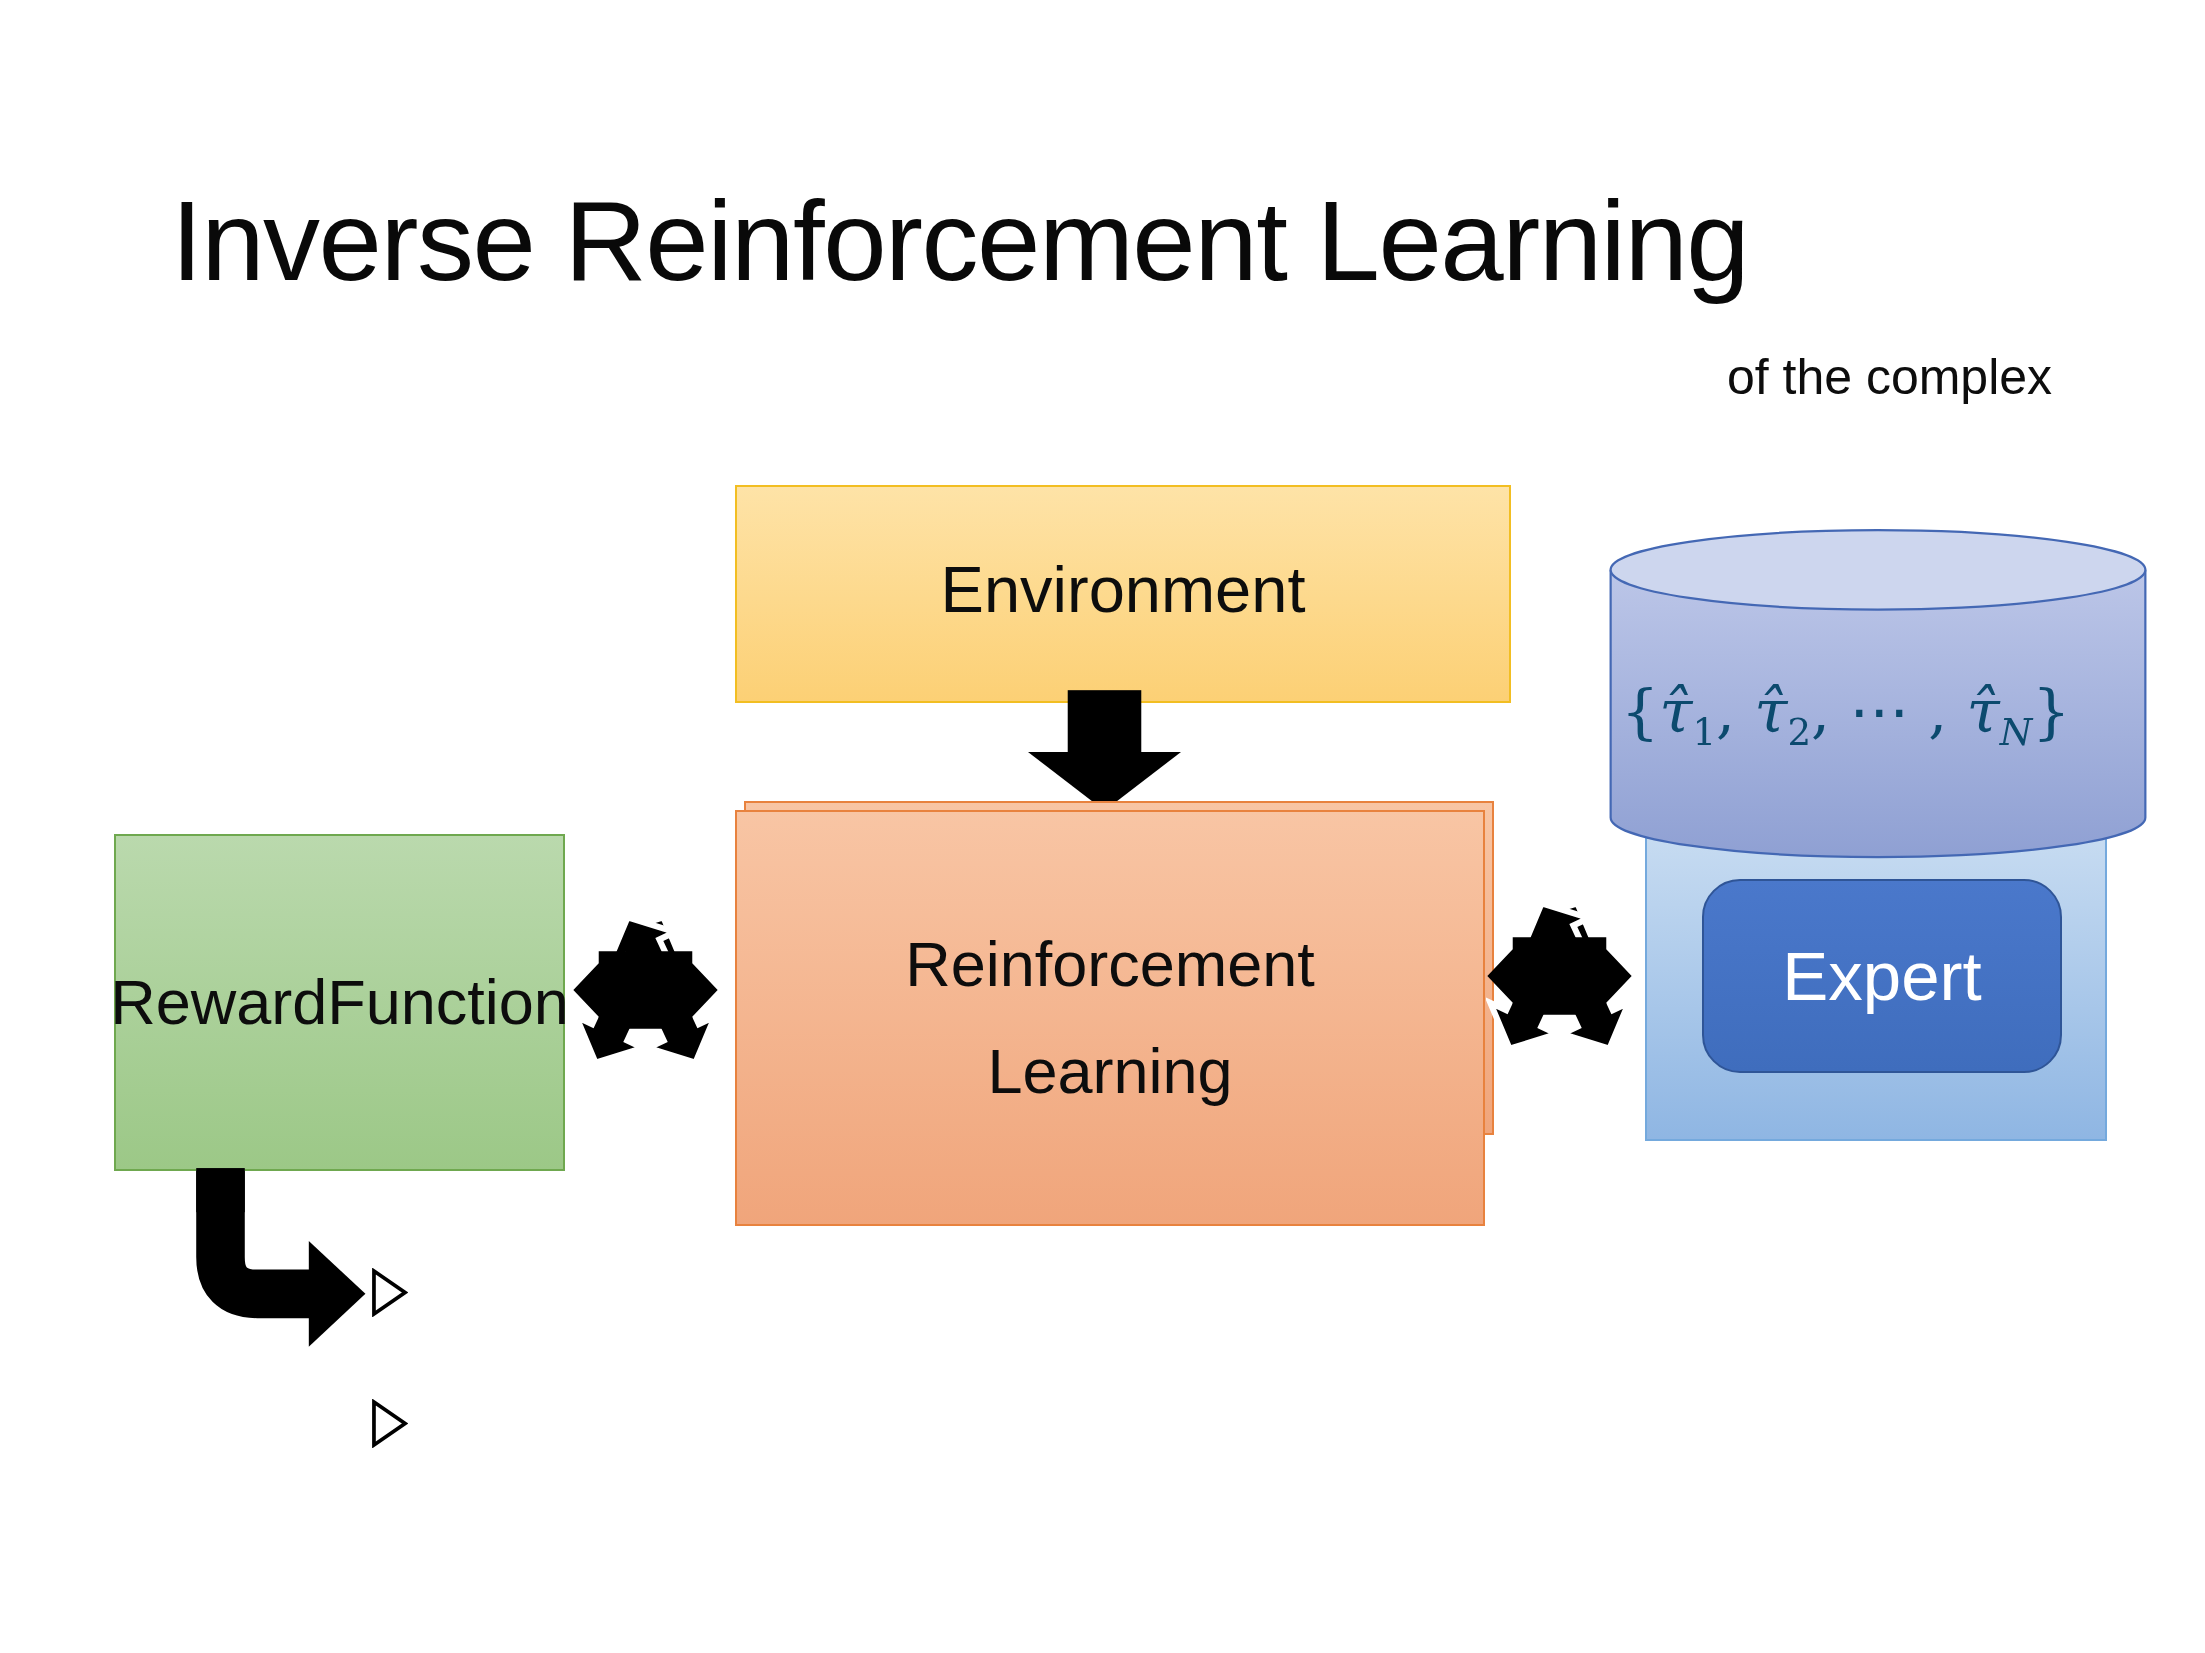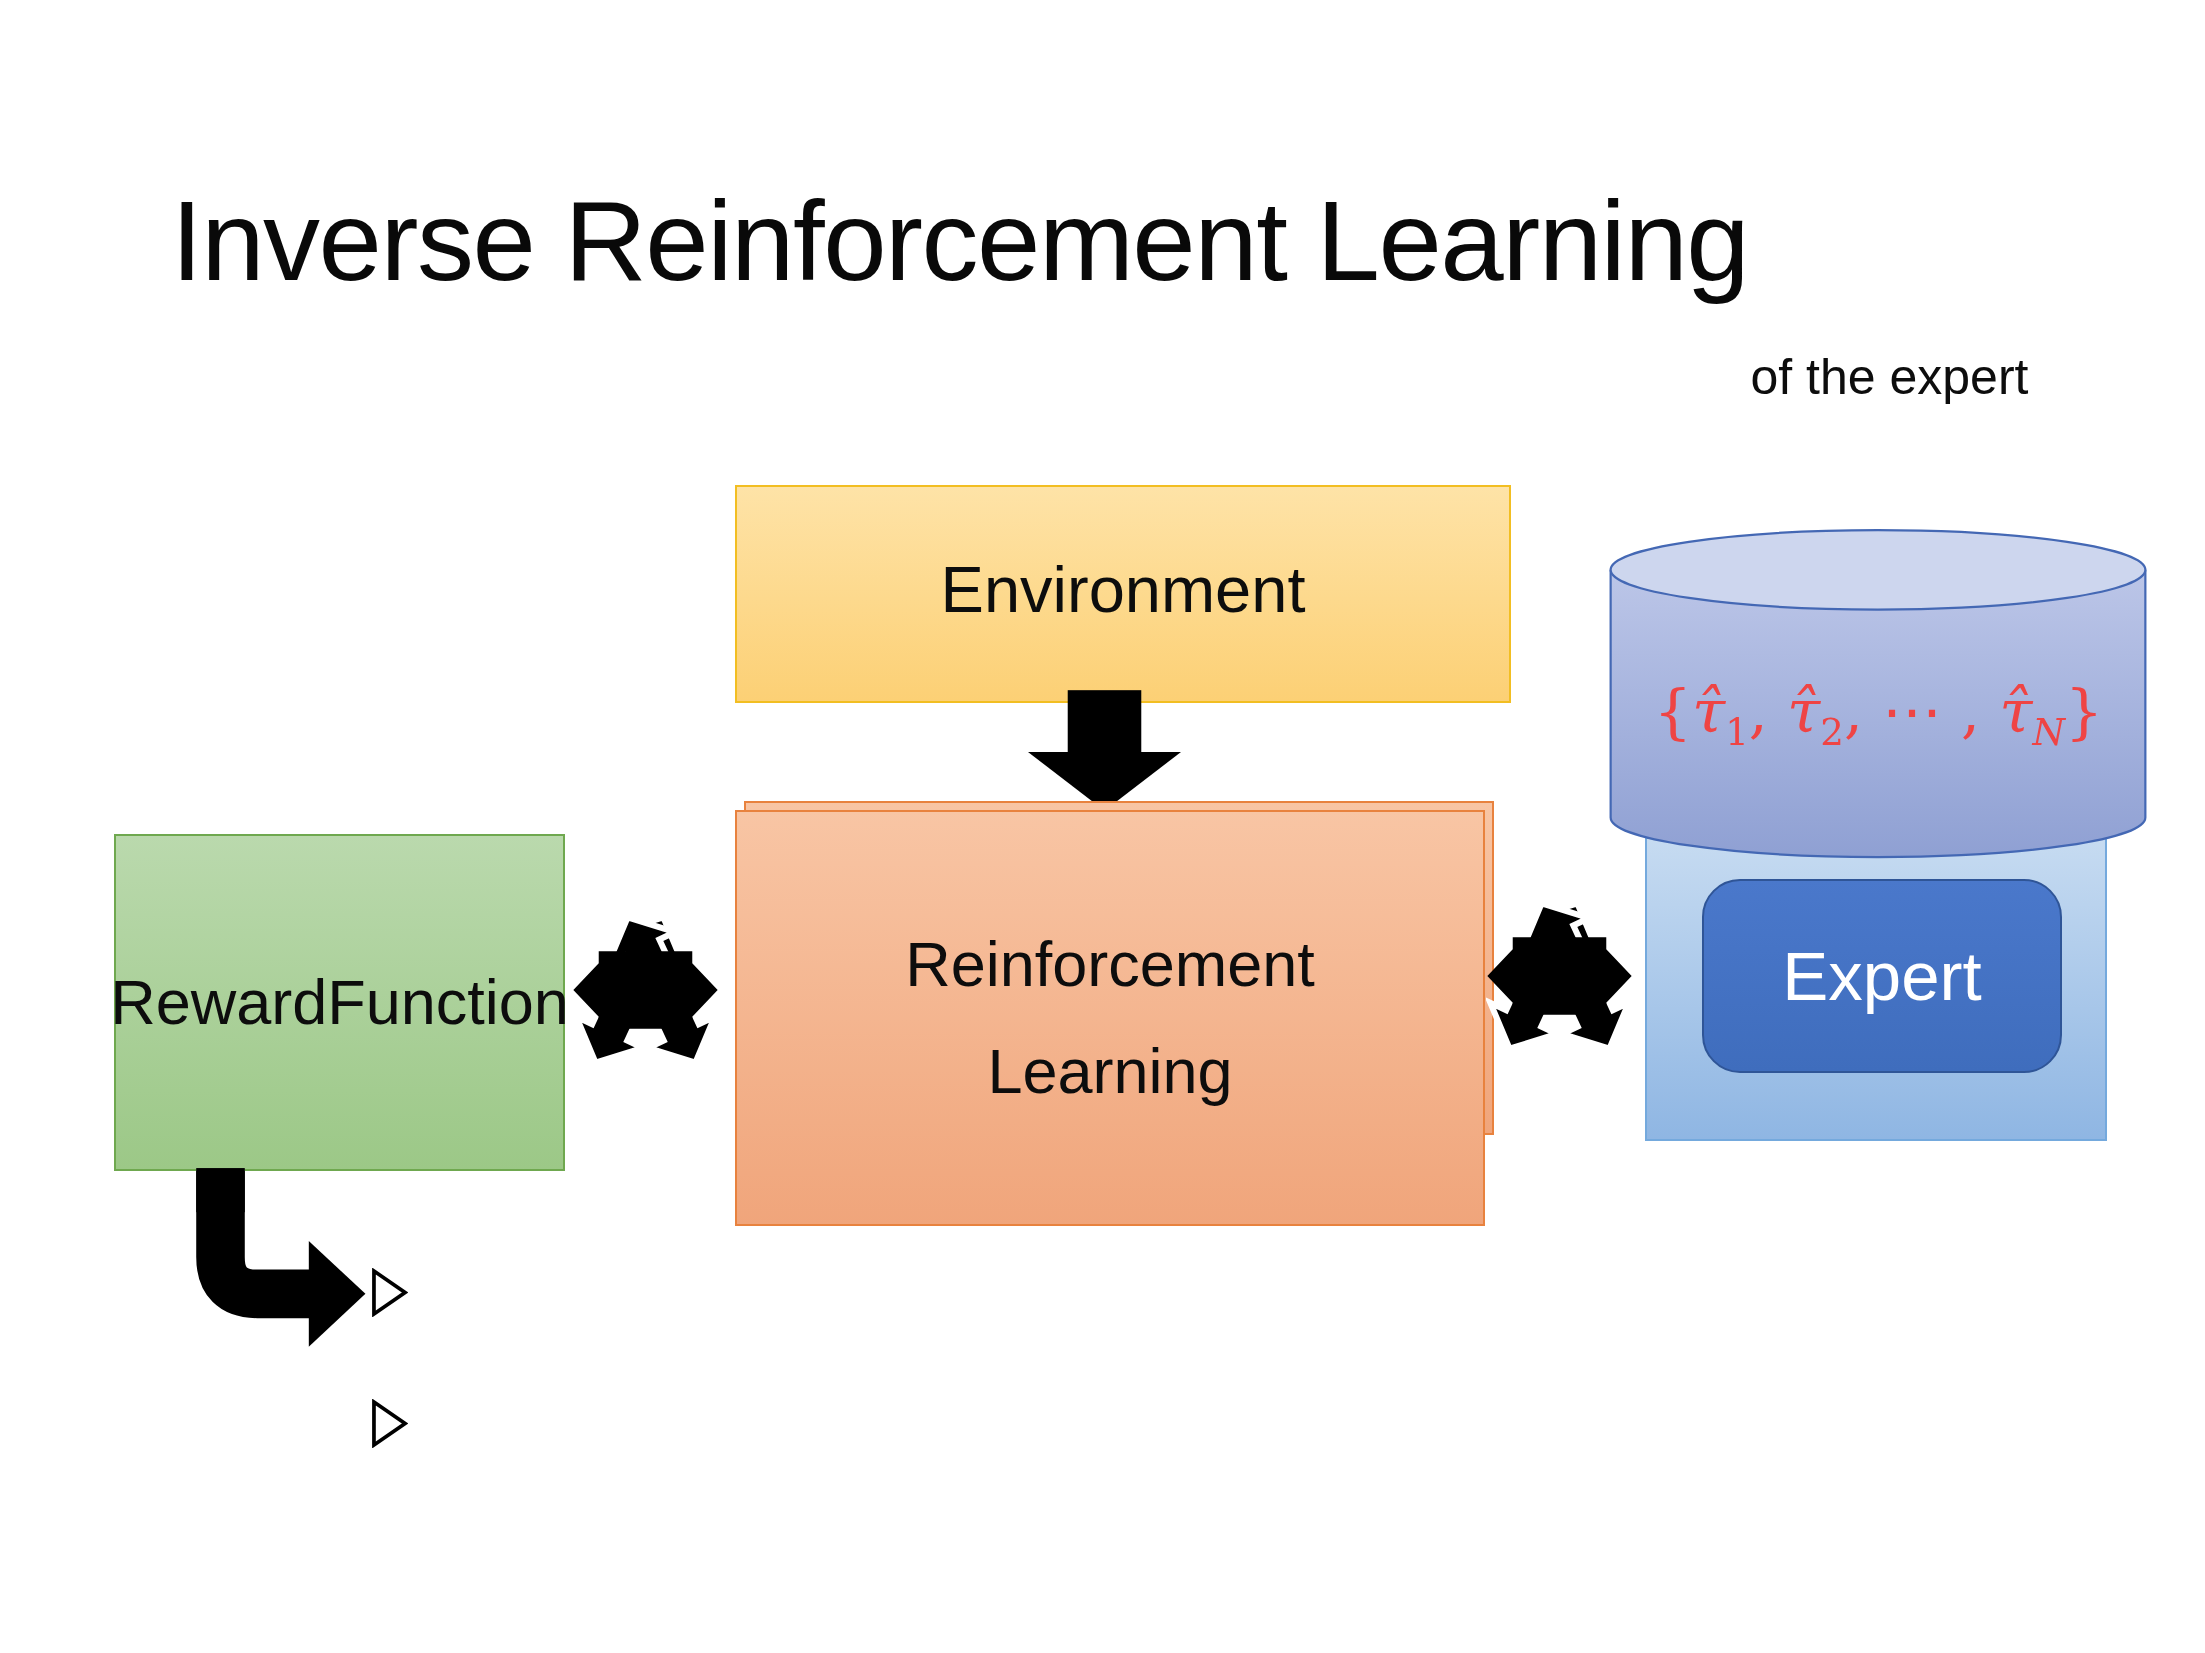--- a/index.html
+++ b/index.html
@@ -32,42 +32,42 @@
 
   
   #expert-panel{left:1645px;top:837px;width:462px;height:304px;
           background:linear-gradient(#c6dbf1,#8fb6e3);border:2.2px solid #74a9dd;}
   #expert-box{left:1702px;top:879px;width:360px;height:194px;border-radius:38px;
           background:linear-gradient(#4a78cb,#3f6dbd);border:2.9px solid #2f5597;
           color:#ffffff;font-size:69px;}
 
   
   #cylinder{left:1608px;top:528px;width:540px;height:332px;}
-  #formula{left:1621px;top:676px;width:515px;text-align:center;
-           font-family:"DejaVu Serif",serif;font-size:60px;color:#ef4444;}
+  #formula{left:1621px;top:676px;width:515px;
+           font-family:"DejaVu Serif",serif;font-size:60px;color:#0c4a6e;}
   #formula .tau{font-style:italic;}
   #formula sub{font-size:0.62em;}
   #formula .subN{font-style:italic;}
 
   
   .bullet{display:flex;align-items:flex-start;font-size:57px;line-height:82px;}
   #bullet1{left:371px;top:1258px;width:1764px;}
   #bullet2{left:371px;top:1389px;width:1764px;}
   .bullet .marker{flex:0 0 auto;margin:10.3px 20.6px 0 0;}
   .emph{font-weight:bold;font-style:italic;border-bottom:5.1px solid #000;padding-bottom:2.9px;}
 
   svg{display:block;}
 </style>
 </head>
 <body>
 
 <div class="abs" id="title">Inverse Reinforcement Learning</div>
 
 <div class="abs" id="demo-label">
-  <div>of the expert</div>
+  <div>of the complex</div>
 </div>
 
 <div class="abs box" id="env-box">
   <span>Environment</span>
 </div>
 
 <svg class="abs" style="left:1028px;top:690px;" width="153" height="121" viewBox="0 0 208 164">
   <rect x="54" y="0" width="100" height="86" fill="#000"></rect>
   <polygon points="0,84 208,84 104,164" fill="#000"></polygon>
 </svg>

